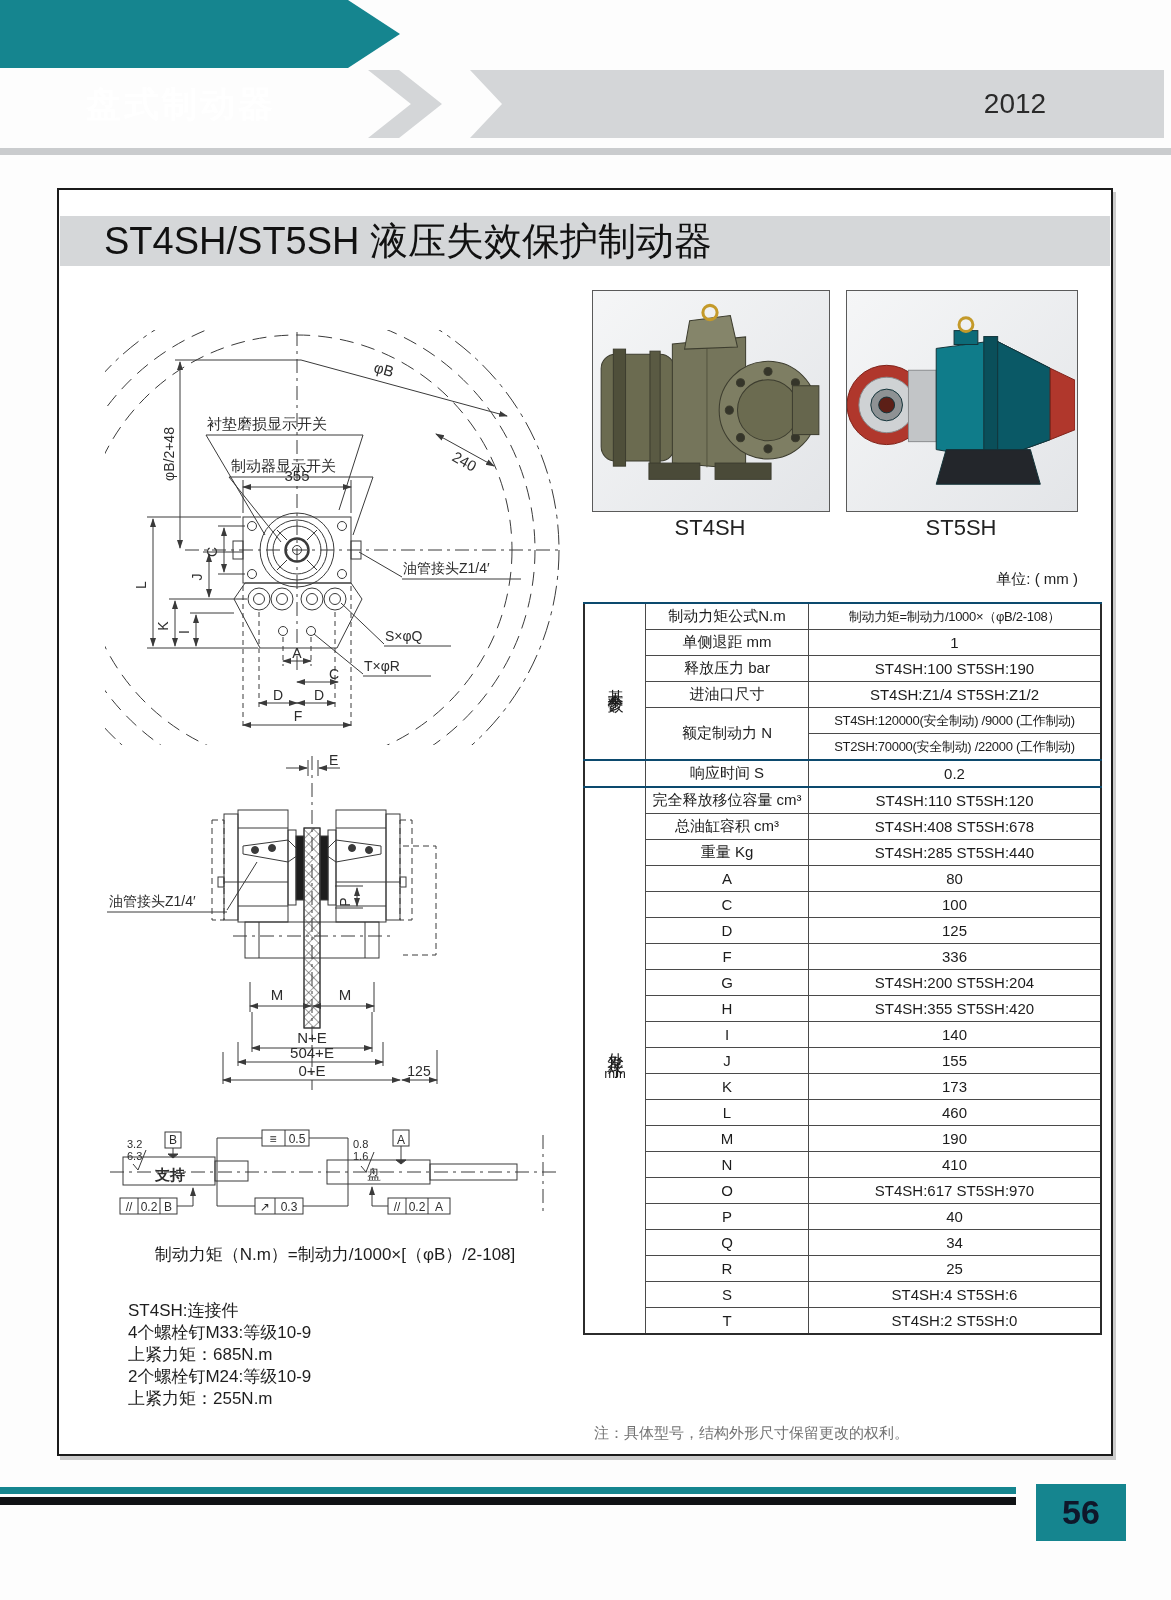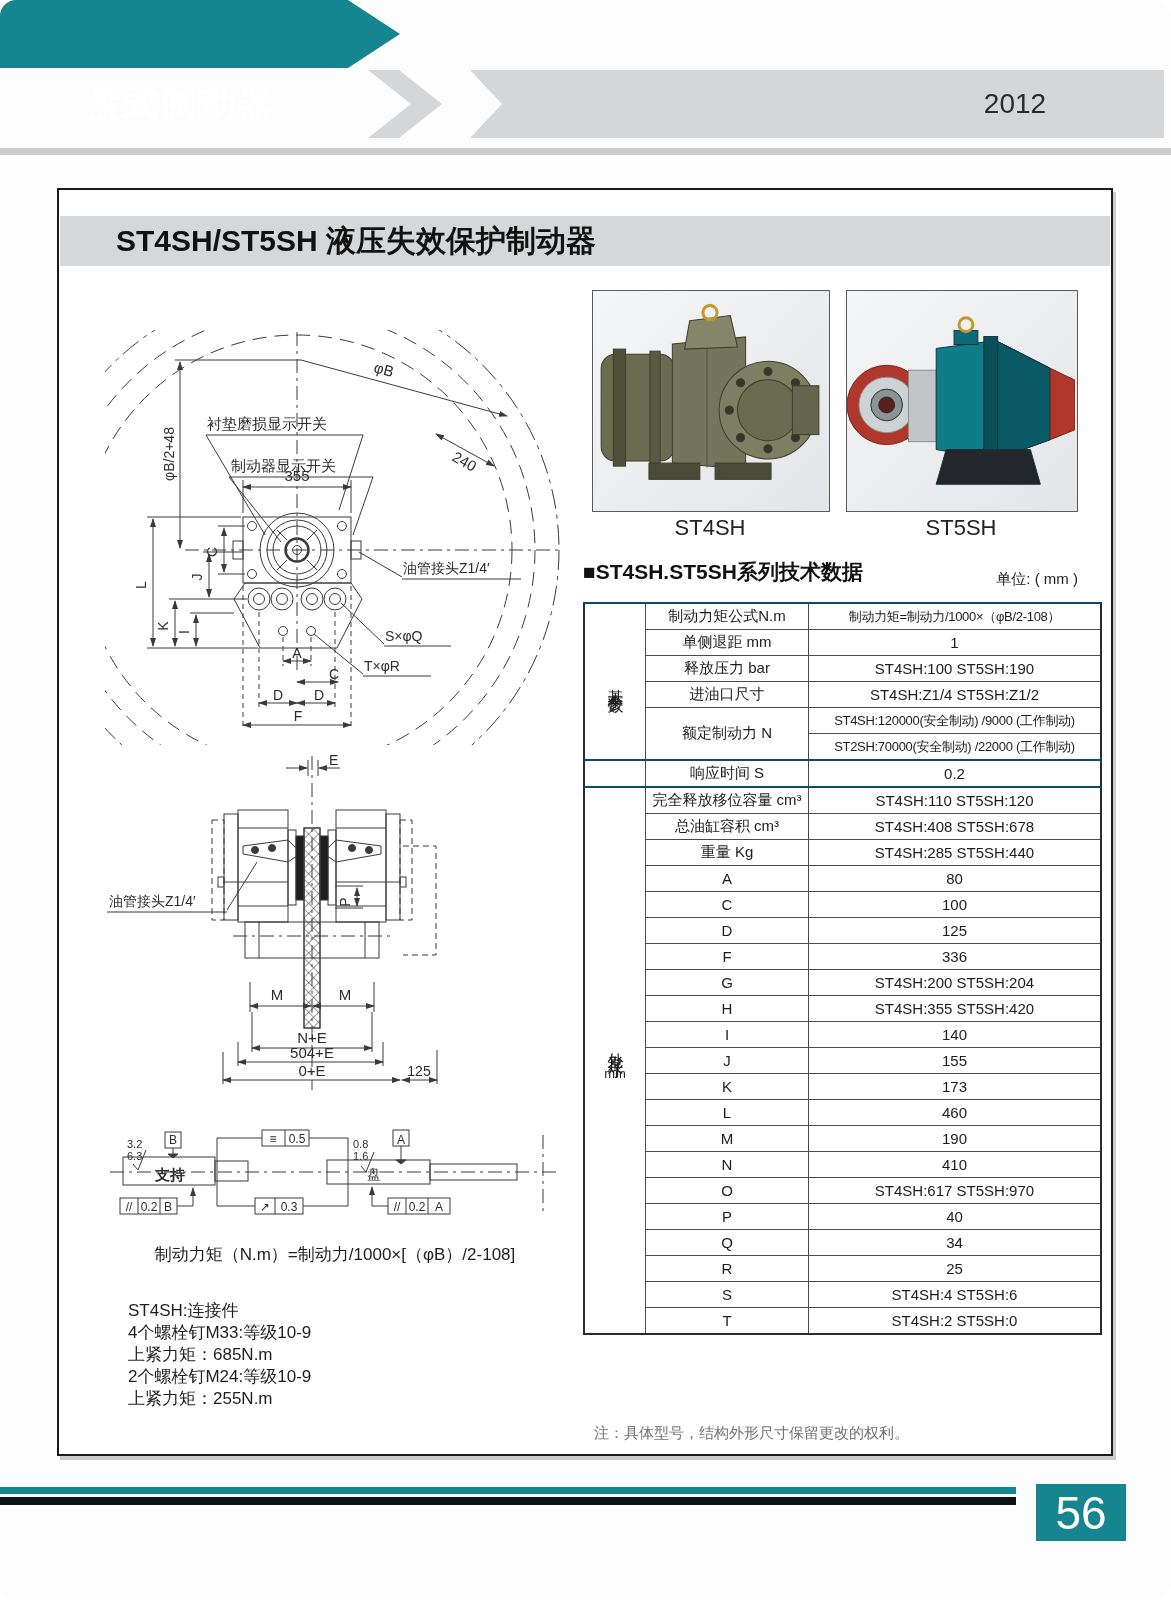--- a/index.html
+++ b/index.html
@@ -1,37 +1,37 @@
 <!DOCTYPE html>
 <html><head>
 <meta charset="utf-8">
 <style>
   html,body{margin:0;padding:0;background:#ffffff;}
   #page{position:relative;width:1171px;height:1600px;background:#fdfdfd;overflow:hidden;
-        font-family:"Liberation Sans","DejaVu Sans",sans-serif;color:#1c1c1c;border-radius:16px;}
+        font-family:"Liberation Sans","DejaVu Sans",sans-serif;color:#1c1c1c;}
   .abs{position:absolute;}
 
   
   #banner-teal{left:0;top:70;width:400px;height:68px;background:#15858F;
     clip-path:polygon(0 0,87% 0,100% 50%,87% 100%,0 100%);}
   #banner-title{left:86px;top:70px;height:68px;line-height:68px;font-size:35px;font-weight:bold;
     color:#ffffff;letter-spacing:3px;}
   #banner-chevron{left:368px;top:70px;width:74px;height:68px;background:#d4d6d8;
     clip-path:polygon(0 0,42% 0,100% 50%,42% 100%,0 100%,58% 50%);}
   #banner-band{left:470px;top:70px;width:694px;height:68px;background:#d4d6d8;
     clip-path:polygon(0 0,100% 0,100% 100%,0 100%,32px 50%);}
   #banner-year{left:940px;top:70px;width:150px;height:68px;line-height:68px;text-align:center;
     font-size:28px;color:#2a2a2a;}
   #banner-underline{left:0;top:148px;width:1171px;height:7px;background:#caccce;}
 
   
   #main-box{left:57px;top:188px;width:1052px;height:1264px;background:#ffffff;
     border:2px solid #1b1b1b;box-shadow:3px 4px 0 rgba(110,110,110,.35);}
   #title-band{left:60px;top:216px;width:1050px;height:50px;background:#d5d7d9;}
-  #box-title{left:116px;top:216px;height:50px;line-height:50px;font-size:30px;font-weight:bold;color:#111;}
+  #box-title{left:104px;top:216px;height:50px;line-height:50px;font-size:38px;font-weight:normal;color:#111;}
 
   
   .photo-box{border:1px solid #5a5a5a;background:linear-gradient(135deg,#f5f6f7 0%,#e3e5e8 100%);}
   #photo1{left:592px;top:290px;width:236px;height:220px;}
   #photo2{left:846px;top:290px;width:230px;height:220px;}
   .photo-label{top:514px;height:28px;line-height:28px;text-align:center;font-size:22px;color:#222;}
   #photo1-label{left:592px;width:236px;}
   #photo2-label{left:846px;width:230px;}
 
   
@@ -56,21 +56,21 @@
   .conn-block{font-size:17px;line-height:22px;color:#1e1e1e;}
   #conn-st4sh{left:128px;top:1300px;}
   #conn-st5sh{left:352px;top:1300px;}
   #box-note{left:594px;top:1424px;font-size:15px;color:#737373;}
 
   
   #footer-teal{left:0;top:1487px;width:1016px;height:7px;background:#15858F;}
   #footer-black{left:0;top:1497px;width:1016px;height:8px;background:#101215;}
   #page-num-box{left:1036px;top:1484px;width:90px;height:57px;background:#15858F;
     display:flex;align-items:center;justify-content:center;}
-  #page-num{font-size:46px;font-weight:normal;color:#ffffff;}
+  #page-num{font-size:34px;font-weight:bold;color:#0f172a;}
 </style>
 </head>
 <body>
 
 <div id="page">
 
   <div class="abs" id="banner-band"></div>
   <div class="abs" id="banner-chevron"></div>
   <div class="abs" id="banner-teal"></div>
   <div class="abs" id="banner-title">盘式制动器</div>
@@ -121,21 +121,20 @@
         <polygon points="205,68 230,80 230,130 205,140" fill="#b0372c" stroke="#7e2118"></polygon>
         <rect x="108" y="30" width="24" height="14" fill="#0d6b78"></rect>
         <circle cx="120" cy="24" r="7" fill="none" stroke="#c49a2a" stroke-width="3"></circle>
         <polygon points="100,150 185,150 195,185 90,185" fill="#23262b"></polygon>
       </g>
     </svg>
   </div>
   <div class="abs photo-label" id="photo1-label">ST4SH</div>
   <div class="abs photo-label" id="photo2-label">ST5SH</div>
 
-  <div class="abs" id="table-title">■ST4SH.ST5SH系列技术数据</div>
   <div class="abs" id="table-unit">单位: ( mm )</div>
   <div class="abs" id="table-wrap">
     <table class="tech">
         <tbody id="tech-tbody">
           <tr class="sec-first">
             <td class="c-group" rowspan="6">
               <div class="gwrap">
                 <span class="vtxt">基本参数</span>
               </div>
             </td>

